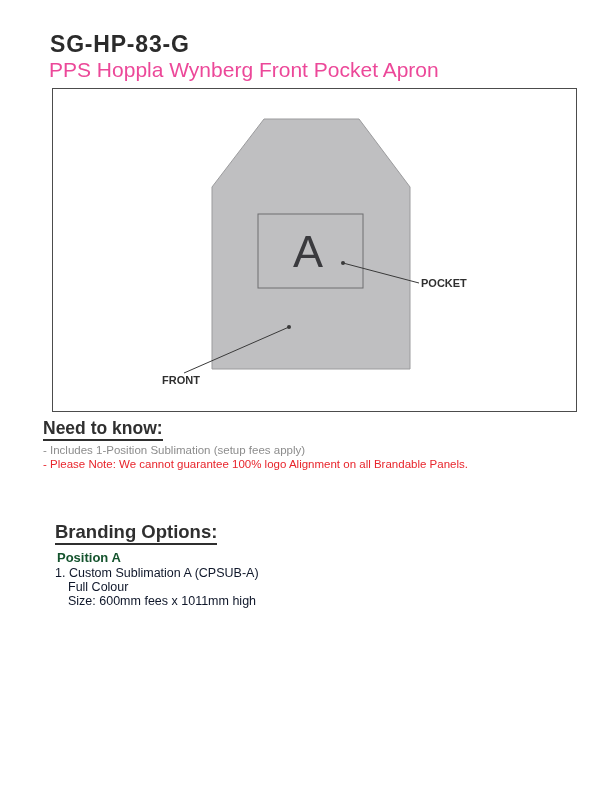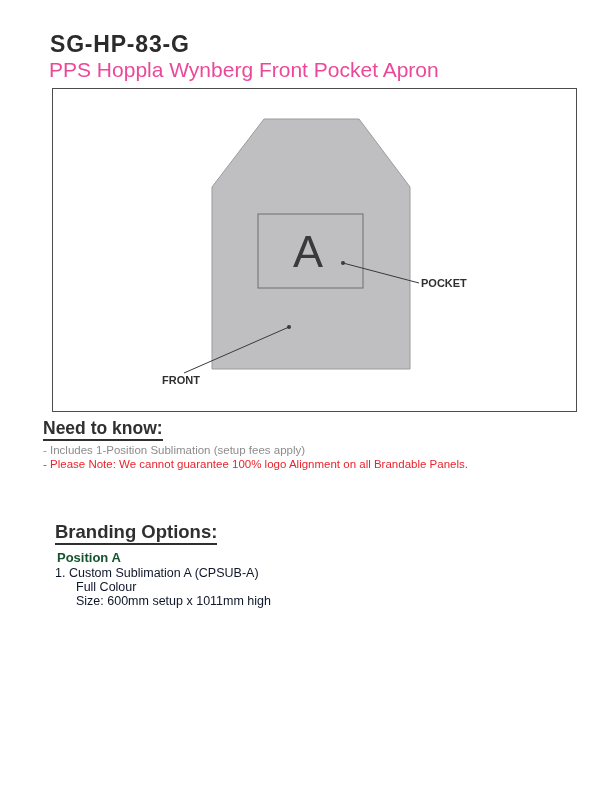--- a/index.html
+++ b/index.html
@@ -40,21 +40,21 @@
   .ntk-red { color: #e8252c; }
 
   .pos-name {
     position: absolute; left: 57px; top: 551px;
     font-size: 13px; font-weight: bold; color: #14532d; line-height: 1;
   }
   .pos-lines {
     position: absolute; left: 55px; top: 566px;
     font-size: 12.5px; color: #0f172a; line-height: 14px;
   }
-  .pos-lines .indent { margin-left: 21px; }
+  .pos-lines .indent { margin-left: 13px; }
 </style>
 </head>
 <body>
 
 <div class="page">
 
   <div class="title">SG-HP-83-G</div>
 
   <div class="subtitle">PPS Hoppla Wynberg Front Pocket Apron</div>
 
@@ -84,16 +84,16 @@
     <div class="ntk-red">- Please Note: We cannot guarantee 100% logo Alignment on all Brandable Panels.</div>
   </div>
 
   <div class="heading" id="branding-heading">Branding Options:</div>
 
   <div class="pos-name">Position A</div>
 
   <div class="pos-lines">
     <div>1. Custom Sublimation A (CPSUB-A)</div>
     <div class="indent">Full Colour</div>
-    <div class="indent">Size: 600mm setup x 1011mm high</div>
+    <div class="indent">Size: 600mm fees x 1011mm high</div>
   </div>
 
 </div>
 
 </body></html>

